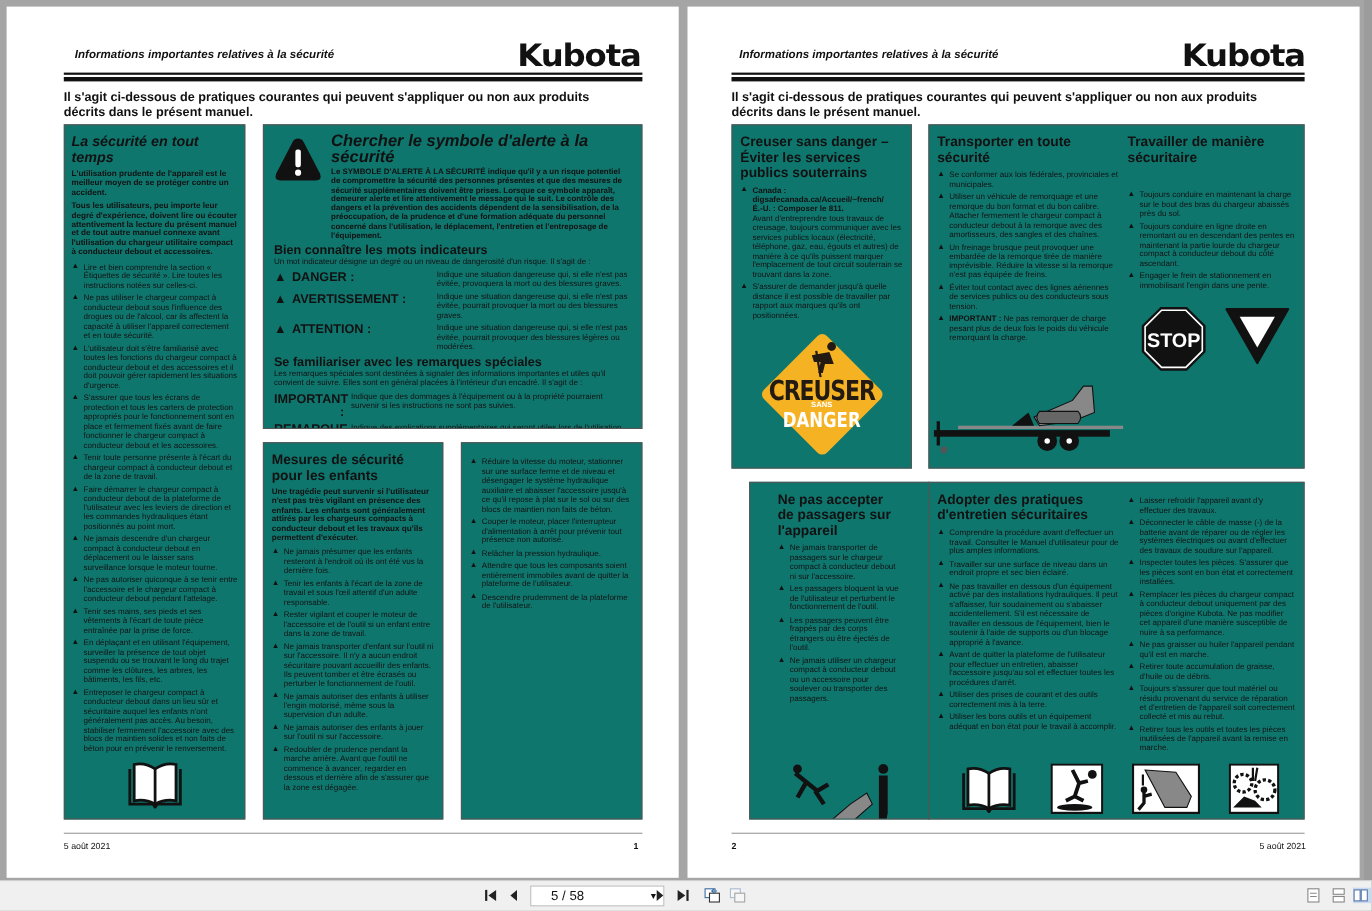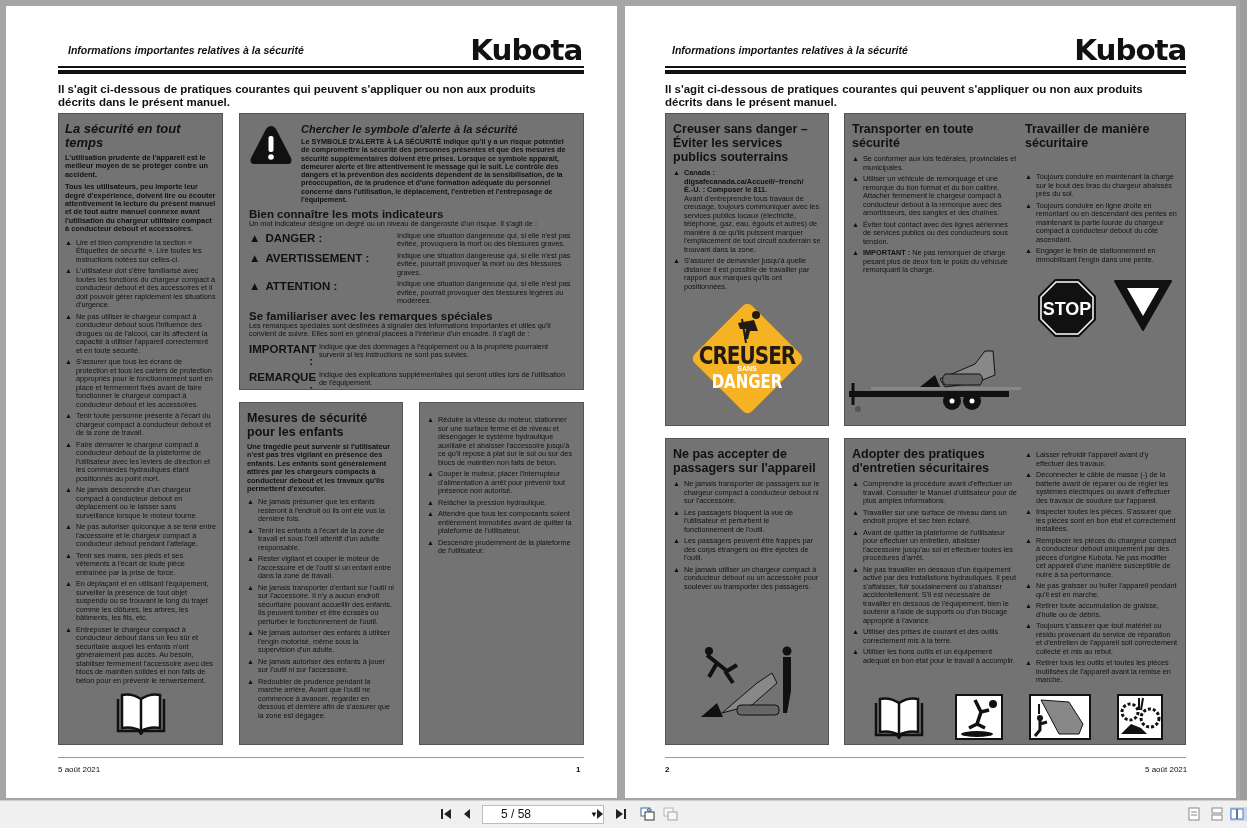--- a/index.html
+++ b/index.html
@@ -6,21 +6,21 @@
 html,body{width:1247px;height:828px;overflow:hidden;background:#9c9c9c;font-family:"Liberation Sans",sans-serif;color:#111}
 .viewer{position:absolute;left:0;top:0;width:1240px;height:800px;background:#a5a5a5}
 .page{position:absolute;top:6px;width:611px;height:792px;background:#fff}
 .page.left{left:6px}
 .page.right{left:625px}
 .hdr-title{position:absolute;top:38px;font-size:10.5px;font-weight:bold;font-style:italic}
 .logo{position:absolute;top:28px;font-size:28px;font-weight:bold;letter-spacing:-1px;font-family:"DejaVu Sans",sans-serif;transform:scaleX(1.05)}
 .rule1{position:absolute;height:2px;background:#111}
 .rule2{position:absolute;height:4px;background:#111}
 .intro{position:absolute;font-size:11.5px;font-weight:bold;line-height:13px}
-.box{position:absolute;border:1.5px solid #555;background:#737373;overflow:hidden}
+.box{position:absolute;border:1.5px solid #555;background:#0f766e;overflow:hidden}
 .bh{font-weight:bold;font-size:12.5px;line-height:14px}
 .bh.it{font-style:italic;font-size:13px}
 .bold-p{font-weight:bold;font-size:7.4px;line-height:8.4px;margin-top:4px}
 ul.tri{list-style:none;margin-top:5px}
 ul.tri li{position:relative;padding-left:11px;font-size:7.3px;line-height:8.5px;margin-bottom:3px}
 ul.tri li:before{content:"▲";position:absolute;left:0;top:0;font-size:7px}
 .footer-rule{position:absolute;height:1px;background:#999}
 .foot{position:absolute;font-size:8px}
 .foot.b{font-weight:bold}
 .sig-row{display:flex;align-items:flex-start;margin-top:3px}
@@ -48,22 +48,22 @@
     <div class="rule1" style="left:52px;top:60px;width:526px"></div>
     <div class="rule2" style="left:52px;top:64px;width:526px"></div>
     <div class="intro" style="left:52px;top:77px;width:510px">Il s'agit ci-dessous de pratiques courantes qui peuvent s'appliquer ou non aux produits décrits dans le présent manuel.</div>
 
     <div class="box" style="left:52px;top:107px;width:165px;height:632px;padding:8px 6px">
       <div class="bh it">La sécurité en tout temps</div>
       <div class="bold-p">L'utilisation prudente de l'appareil est le meilleur moyen de se protéger contre un accident.</div>
       <div class="bold-p">Tous les utilisateurs, peu importe leur degré d'expérience, doivent lire ou écouter attentivement la lecture du présent manuel et de tout autre manuel connexe avant l'utilisation du chargeur utilitaire compact à conducteur debout et accessoires.</div>
       <ul class="tri">
         <li>Lire et bien comprendre la section « Étiquettes de sécurité ». Lire toutes les instructions notées sur celles-ci.</li>
+        <li>Ne pas utiliser le chargeur compact à conducteur debout sous l'influence des drogues ou de l'alcool, car ils affectent la capacité à utiliser l'appareil correctement et en toute sécurité.</li>
         <li>L'utilisateur doit s'être familiarisé avec toutes les fonctions du chargeur compact à conducteur debout et des accessoires et il doit pouvoir gérer rapidement les situations d'urgence.</li>
-        <li>Ne pas utiliser le chargeur compact à conducteur debout sous l'influence des drogues ou de l'alcool, car ils affectent la capacité à utiliser l'appareil correctement et en toute sécurité.</li>
         <li>S'assurer que tous les écrans de protection et tous les carters de protection appropriés pour le fonctionnement sont en place et fermement fixés avant de faire fonctionner le chargeur compact à conducteur debout et les accessoires.</li>
         <li>Tenir toute personne présente à l'écart du chargeur compact à conducteur debout et de la zone de travail.</li>
         <li>Faire démarrer le chargeur compact à conducteur debout de la plateforme de l'utilisateur avec les leviers de direction et les commandes hydrauliques étant positionnés au point mort.</li>
         <li>Ne jamais descendre d'un chargeur compact à conducteur debout en déplacement ou le laisser sans surveillance lorsque le moteur tourne.</li>
         <li>Ne pas autoriser quiconque à se tenir entre l'accessoire et le chargeur compact à conducteur debout pendant l'attelage.</li>
         <li>Tenir ses mains, ses pieds et ses vêtements à l'écart de toute pièce entraînée par la prise de force.</li>
         <li>En déplaçant et en utilisant l'équipement, surveiller la présence de tout objet suspendu ou se trouvant le long du trajet comme les clôtures, les arbres, les bâtiments, les fils, etc.</li>
         <li>Entreposer le chargeur compact à conducteur debout dans un lieu sûr et sécuritaire auquel les enfants n'ont généralement pas accès. Au besoin, stabiliser fermement l'accessoire avec des blocs de maintien solides et non faits de béton pour en prévenir le renversement.</li>
       </ul>
       <svg width="54" height="44" viewBox="0 0 54 44" style="display:block;margin:6px auto 0">
@@ -74,21 +74,21 @@
     </div>
 
     <div class="box" style="left:233px;top:107px;width:345px;height:277px;padding:8px 9px">
       <div style="display:flex;gap:8px">
         <svg width="44" height="42" viewBox="0 0 44 42" style="flex:none;margin-top:2px">
           <path d="M22 2 Q25 2 27 5 L42 34 Q44 40 38 40 L6 40 Q0 40 2 34 L17 5 Q19 2 22 2Z" fill="#111"></path>
           <rect x="19.5" y="12" width="5" height="16" rx="2" fill="#fff"></rect>
           <circle cx="22" cy="33" r="2.8" fill="#fff"></circle>
         </svg>
         <div>
-          <div class="bh it" style="font-size:11px">Chercher le symbole d'alerte à la sécurité</div>
+          <div class="bh it" style="font-size:15px">Chercher le symbole d'alerte à la sécurité</div>
           <div class="bold-p" style="margin-top:2px;font-size:7.2px;line-height:8.3px">Le SYMBOLE D'ALERTE À LA SÉCURITÉ indique qu'il y a un risque potentiel de compromettre la sécurité des personnes présentes et que des mesures de sécurité supplémentaires doivent être prises. Lorsque ce symbole apparaît, demeurer alerte et lire attentivement le message qui le suit. Le contrôle des dangers et la prévention des accidents dépendent de la sensibilisation, de la préoccupation, de la prudence et d'une formation adéquate du personnel concerné dans l'utilisation, le déplacement, l'entretien et l'entreposage de l'équipement.</div>
         </div>
       </div>
       <div class="sub">Bien connaître les mots indicateurs</div>
       <div class="small">Un mot indicateur désigne un degré ou un niveau de dangerosité d'un risque. Il s'agit de :</div>
       <div class="sig-row">
         <div class="sig-word">
             <span>▲</span>
             <span>DANGER :</span>
           </div>
@@ -180,20 +180,21 @@
       </div>
     </div>
 
     <div class="box" style="left:219px;top:107px;width:342px;height:313px;padding:8px 7px">
       <div style="display:flex;gap:8px">
         <div style="width:165px">
           <div class="bh">Transporter en toute sécurité</div>
           <ul class="tri">
             <li>Se conformer aux lois fédérales, provinciales et municipales.</li>
             <li>Utiliser un véhicule de remorquage et une remorque du bon format et du bon calibre. Attacher fermement le chargeur compact à conducteur debout à la remorque avec des amortisseurs, des sangles et des chaînes.</li>
+            <li>Un freinage brusque peut provoquer une embardée de la remorque tirée de manière imprévisible. Réduire la vitesse si la remorque n'est pas équipée de freins.</li>
             <li>Éviter tout contact avec des lignes aériennes de services publics ou des conducteurs sous tension.</li>
             <li><b>IMPORTANT :</b> <span>Ne pas remorquer de charge pesant plus de deux fois le poids du véhicule remorquant la charge.</span></li>
           </ul>
         </div>
         <div style="flex:1">
           <div class="bh">Travailler de manière sécuritaire</div>
           <ul class="tri" style="margin-top:23px">
             <li>Toujours conduire en maintenant la charge sur le bout des bras du chargeur abaissés près du sol.</li>
             <li>Toujours conduire en ligne droite en remontant ou en descendant des pentes en maintenant la partie lourde du chargeur compact à conducteur debout du côté ascendant.</li>
             <li>Engager le frein de stationnement en immobilisant l'engin dans une pente.</li>
@@ -219,21 +220,21 @@
         <circle cx="107" cy="62" r="9" fill="#111"></circle>
           <circle cx="107" cy="62" r="2.5" fill="#fff"></circle>
         <circle cx="127" cy="62" r="9" fill="#111"></circle>
           <circle cx="127" cy="62" r="2.5" fill="#fff"></circle>
         <path d="M95 40 L130 25 L140 12 L148 12 L150 36 L130 44 L100 48 Z" fill="#888" stroke="#111" stroke-width="1"></path>
         <path d="M100 35 L135 35 Q140 40 135 46 L100 46 Q95 40 100 35Z" fill="#666" stroke="#111"></path>
         <path d="M75 48 L90 36 L95 48 Z" fill="#111"></path>
       </svg>
     </div>
 
-    <div class="box" style="left:40px;top:432px;width:164px;height:307px;padding:8px 7px">
+    <div class="box" style="left:56px;top:432px;width:164px;height:307px;padding:8px 25px">
       <div class="bh">Ne pas accepter de passagers sur l'appareil</div>
       <ul class="tri">
         <li>Ne jamais transporter de passagers sur le chargeur compact à conducteur debout ni sur l'accessoire.</li>
         <li>Les passagers bloquent la vue de l'utilisateur et perturbent le fonctionnement de l'outil.</li>
         <li>Les passagers peuvent être frappés par des corps étrangers ou être éjectés de l'outil.</li>
         <li>Ne jamais utiliser un chargeur compact à conducteur debout ou un accessoire pour soulever ou transporter des passagers.</li>
       </ul>
       <svg width="100" height="85" viewBox="0 0 100 85" style="display:block;margin:52px auto 0">
         <circle cx="12" cy="8" r="4" fill="#111"></circle>
         <path d="M10 12 L30 28 L40 22 M20 20 L12 34 M28 28 L36 40" stroke="#111" stroke-width="4" fill="none"></path>
@@ -245,22 +246,22 @@
       </svg>
     </div>
 
     <div class="box" style="left:219px;top:432px;width:342px;height:307px;padding:8px 7px">
       <div style="display:flex;gap:8px">
         <div style="width:165px">
           <div class="bh">Adopter des pratiques d'entretien sécuritaires</div>
           <ul class="tri">
             <li>Comprendre la procédure avant d'effectuer un travail. Consulter le Manuel d'utilisateur pour de plus amples informations.</li>
             <li>Travailler sur une surface de niveau dans un endroit propre et sec bien éclairé.</li>
+            <li>Ne pas travailler en dessous d'un équipement activé par des installations hydrauliques. Il peut s'affaisser, fuir soudainement ou s'abaisser accidentellement. S'il est nécessaire de travailler en dessous de l'équipement, bien le soutenir à l'aide de supports ou d'un blocage approprié à l'avance.</li>
             <li>Avant de quitter la plateforme de l'utilisateur pour effectuer un entretien, abaisser l'accessoire jusqu'au sol et effectuer toutes les procédures d'arrêt.</li>
-            <li>Ne pas travailler en dessous d'un équipement activé par des installations hydrauliques. Il peut s'affaisser, fuir soudainement ou s'abaisser accidentellement. S'il est nécessaire de travailler en dessous de l'équipement, bien le soutenir à l'aide de supports ou d'un blocage approprié à l'avance.</li>
             <li>Utiliser des prises de courant et des outils correctement mis à la terre.</li>
             <li>Utiliser les bons outils et un équipement adéquat en bon état pour le travail à accomplir.</li>
           </ul>
         </div>
         <div style="flex:1">
           <ul class="tri" style="margin-top:4px">
             <li>Laisser refroidir l'appareil avant d'y effectuer des travaux.</li>
             <li>Déconnecter le câble de masse (-) de la batterie avant de réparer ou de régler les systèmes électriques ou avant d'effectuer des travaux de soudure sur l'appareil.</li>
             <li>Inspecter toutes les pièces. S'assurer que les pièces sont en bon état et correctement installées.</li>
             <li>Remplacer les pièces du chargeur compact à conducteur debout uniquement par des pièces d'origine Kubota. Ne pas modifier cet appareil d'une manière susceptible de nuire à sa performance.</li>

